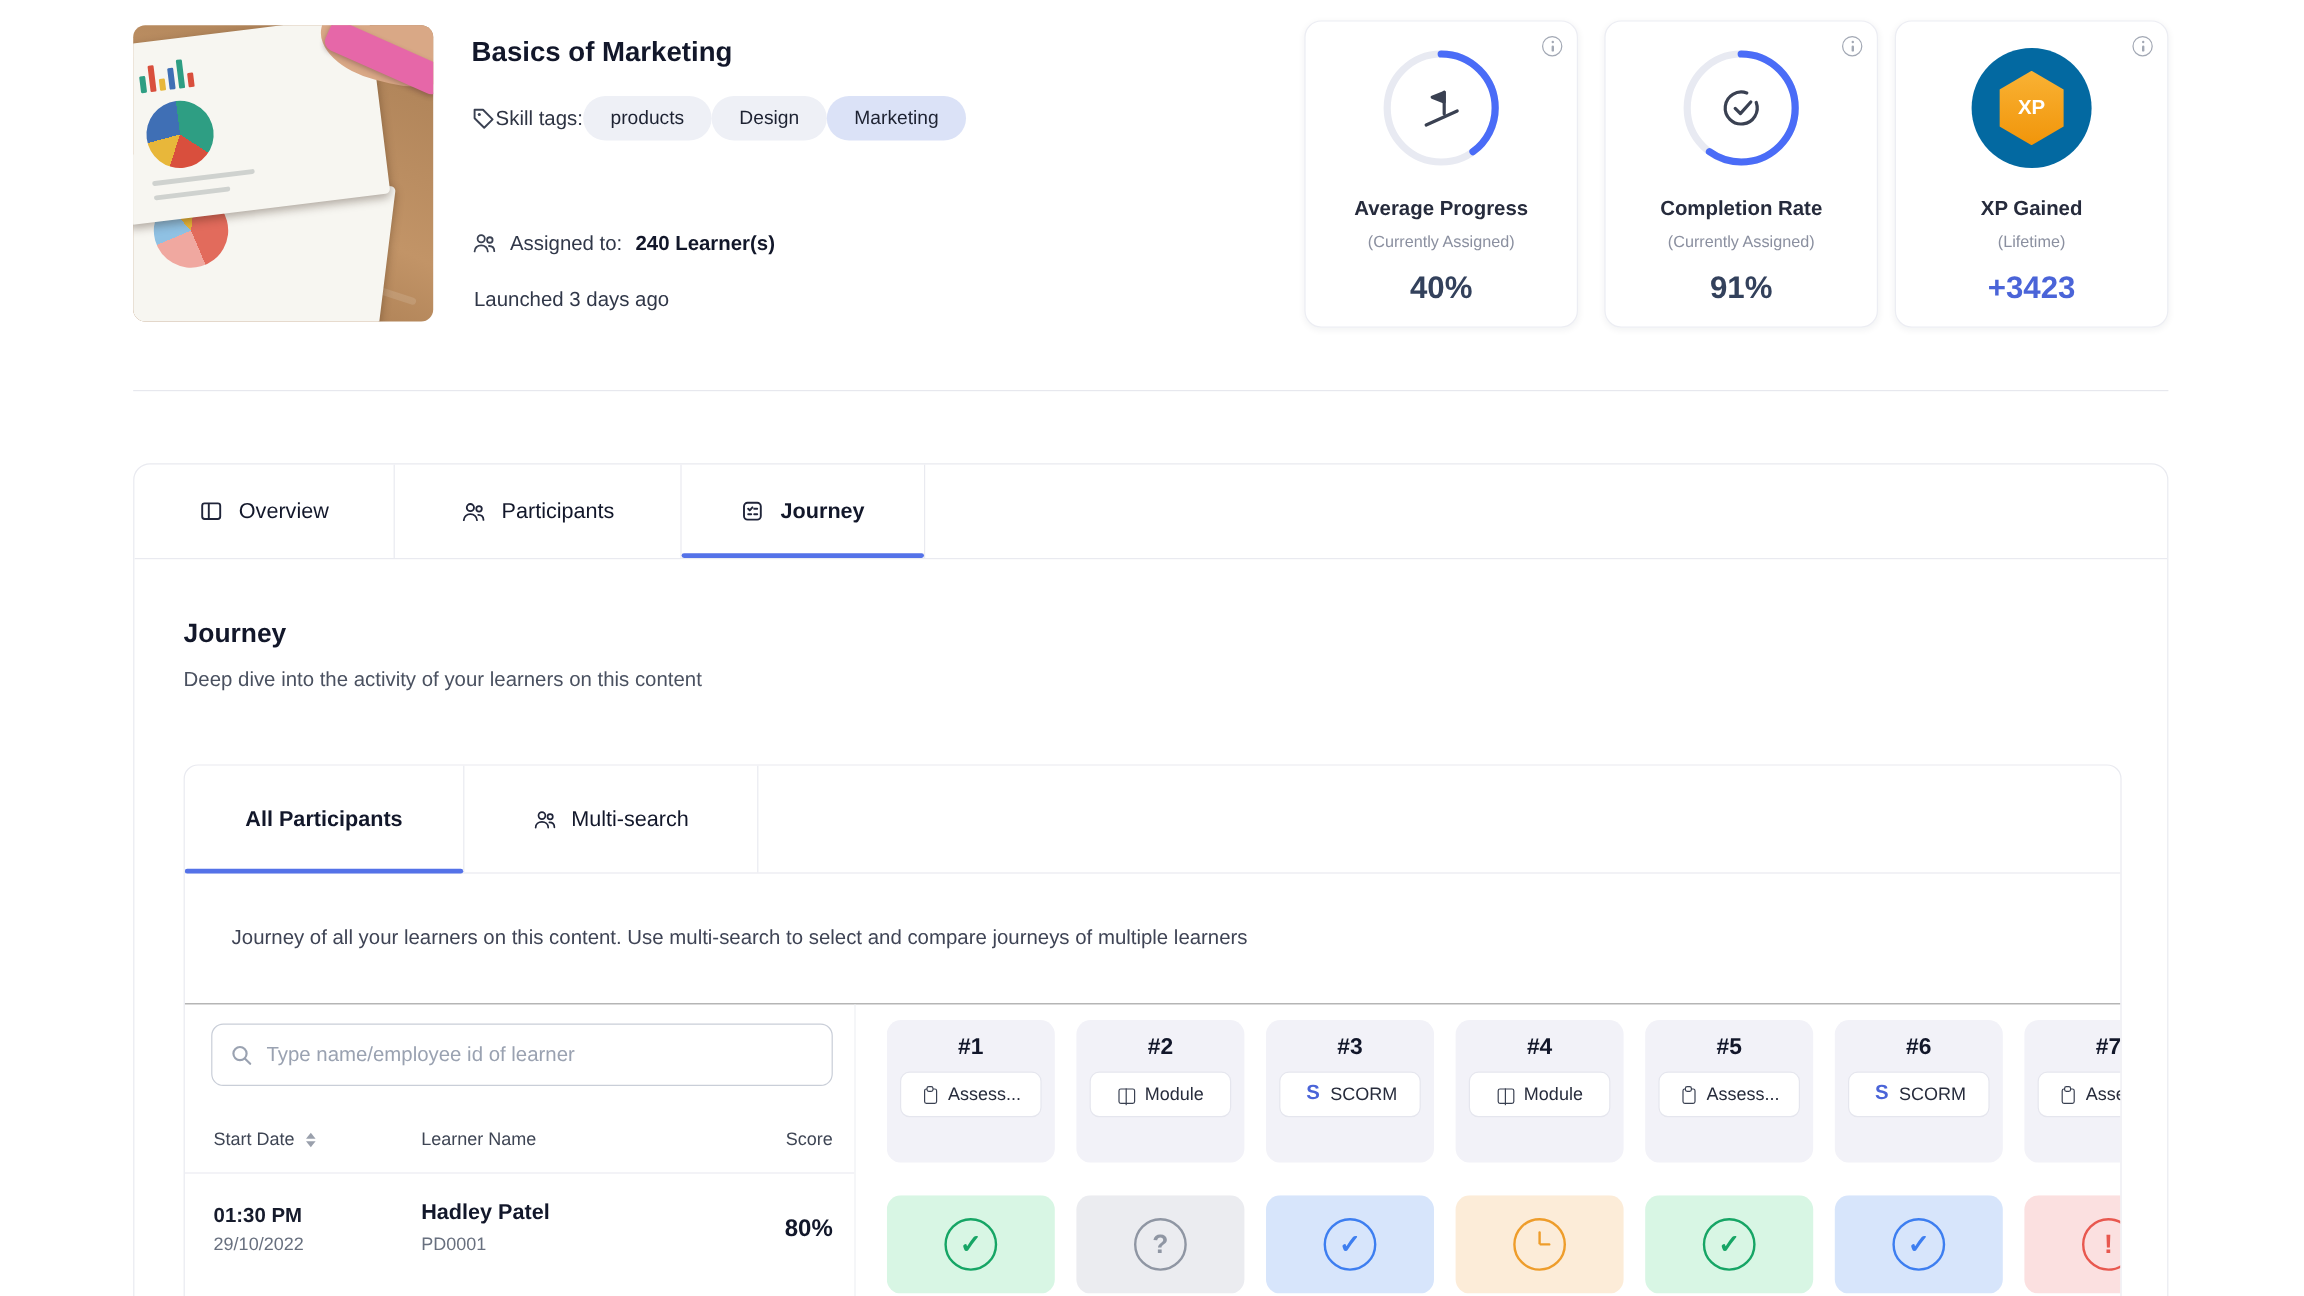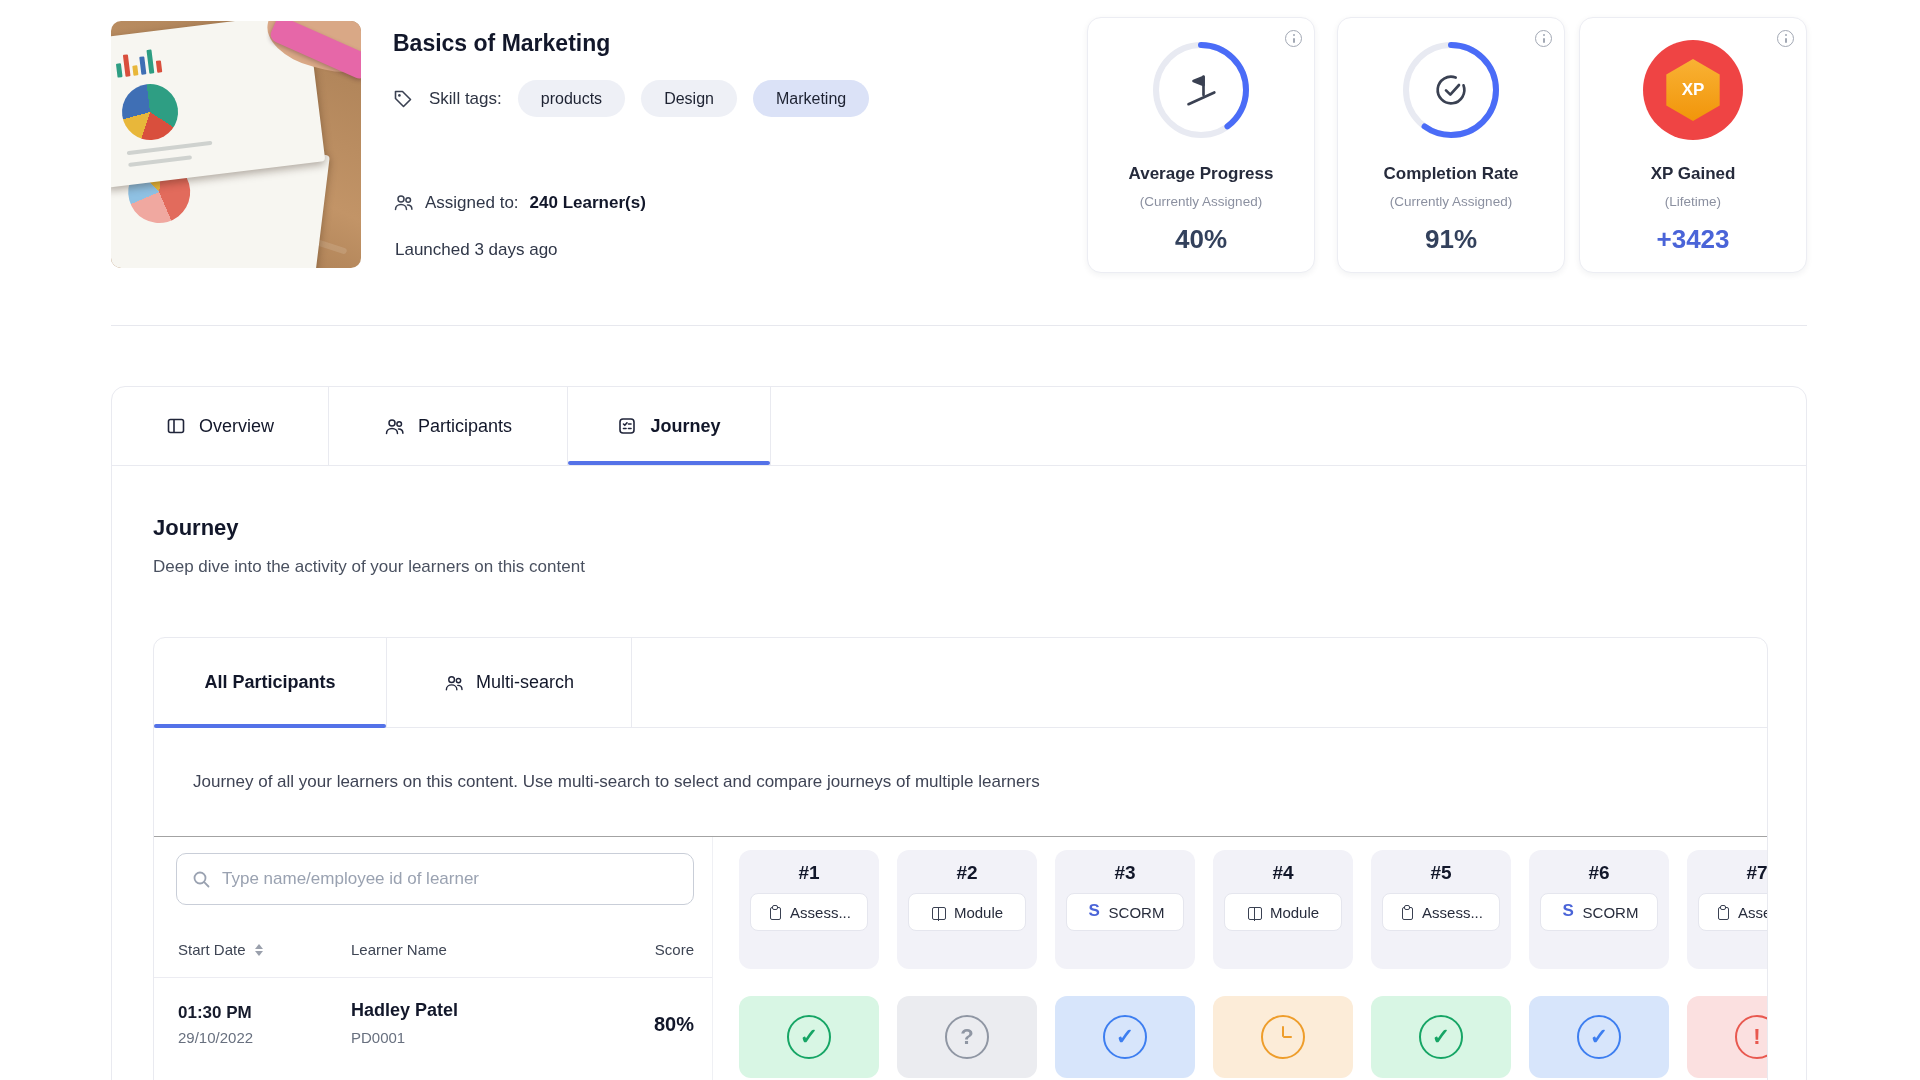--- a/index.html
+++ b/index.html
@@ -32,21 +32,21 @@
   .pie{border-radius:50%;}
   .pie-a{width:56px;height:56px;background:conic-gradient(#2e9e83 0 130deg,#d94f3d 130deg 205deg,#e8b73a 205deg 262deg,#3f6fb5 262deg 360deg);}
   .pie-b{position:absolute;left:34px;top:26px;width:62px;height:62px;background:conic-gradient(#e26b5c 0 150deg,#f0a8a0 150deg 240deg,#8fc1e3 240deg 310deg,#e8b73a 310deg 360deg);}
   .tline{height:4px;border-radius:2px;background:#cfd2cf;margin-top:8px;}
   .tline.t1{width:86px;} .tline.t2{width:64px;}
   .hand{position:absolute;right:-26px;top:-22px;width:120px;height:70px;background:#d9a886;border-radius:45%;transform:rotate(14deg);}
   .marker{position:absolute;right:-12px;top:14px;width:104px;height:26px;background:#e667a8;border-radius:8px;transform:rotate(24deg);box-shadow:0 2px 4px rgba(60,20,40,.3);}
 
   
   .course-title{position:absolute;left:393px;top:30px;font-size:23px;font-weight:700;color:#12172a;}
-  .tags-row{position:absolute;left:393px;top:80px;display:flex;align-items:center;gap:16px;}
+  .tags-row{position:absolute;left:393px;top:80px;display:flex;align-items:center;gap:0;}
   .skill-label{font-size:17px;color:#2e3443;}
   .pill{height:37px;padding:0 23px;border-radius:19px;background:#eef0f6;display:flex;align-items:center;font-size:16px;color:#1d2232;text-align:center;}
   .pill.alt{background:#dbe2f7;}
   .icon-dark{color:#3a4152;}
   .assigned-row{position:absolute;left:393px;top:192px;display:flex;align-items:center;gap:11px;font-size:17px;text-align:center;}
   .assigned-label{color:#303748;}
   .assigned-value{font-weight:700;color:#12172a;}
   .launched{position:absolute;left:395px;top:240px;font-size:17px;color:#303748;}
 
   
@@ -56,21 +56,21 @@
   .info-icon{position:absolute;top:12px;right:12px;width:17px;height:17px;border:1.5px solid #a2a8b4;border-radius:50%;cursor:pointer;}
   .info-icon::before{content:"";position:absolute;left:calc(50% - 1px);top:3px;width:2px;height:2px;background:#a2a8b4;border-radius:50%;}
   .info-icon::after{content:"";position:absolute;left:calc(50% - 1px);top:6.5px;width:2px;height:5px;background:#a2a8b4;border-radius:1px;}
   .ring-wrap{position:absolute;left:50%;top:22px;transform:translateX(-50%);width:100px;height:100px;}
   .ring-wrap svg.ring{position:absolute;inset:0;}
   .ring-center{position:absolute;left:50%;top:50%;transform:translate(-50%,-50%);}
   .stat-name{position:absolute;top:146px;width:100%;text-align:center;font-size:17px;font-weight:600;color:#262b3c;}
   .stat-sub{position:absolute;top:176px;width:100%;text-align:center;font-size:13.5px;color:#8b90a0;}
   .stat-value{position:absolute;top:206px;width:100%;text-align:center;font-size:26px;font-weight:700;color:#33415c;}
   .stat-value.blue{color:#4a64d8;}
-  .xp-ring{position:absolute;left:50%;top:22px;transform:translateX(-50%);width:100px;height:100px;border-radius:50%;background:#ef4444;
+  .xp-ring{position:absolute;left:50%;top:22px;transform:translateX(-50%);width:100px;height:100px;border-radius:50%;background:#0369a1;
     display:flex;align-items:center;justify-content:center;}
   .xp-hex{width:58px;height:62px;background:linear-gradient(180deg,#f9b234,#f1950a);
     clip-path:polygon(50% 0,96% 25%,96% 75%,50% 100%,4% 75%,4% 25%);
     display:flex;align-items:center;justify-content:center;color:#fff;font-weight:700;font-size:17px;}
 
   .top-divider{position:absolute;left:111px;width:1696px;top:325px;height:1px;background:#e7e8ee;}
 
   
   .main-card{position:absolute;left:111px;top:386px;width:1696px;height:716px;background:#fff;border:1px solid #e9eaf0;border-radius:14px;overflow:hidden;}
   .tabs{display:flex;height:79px;border-bottom:1px solid #e9eaf0;}

